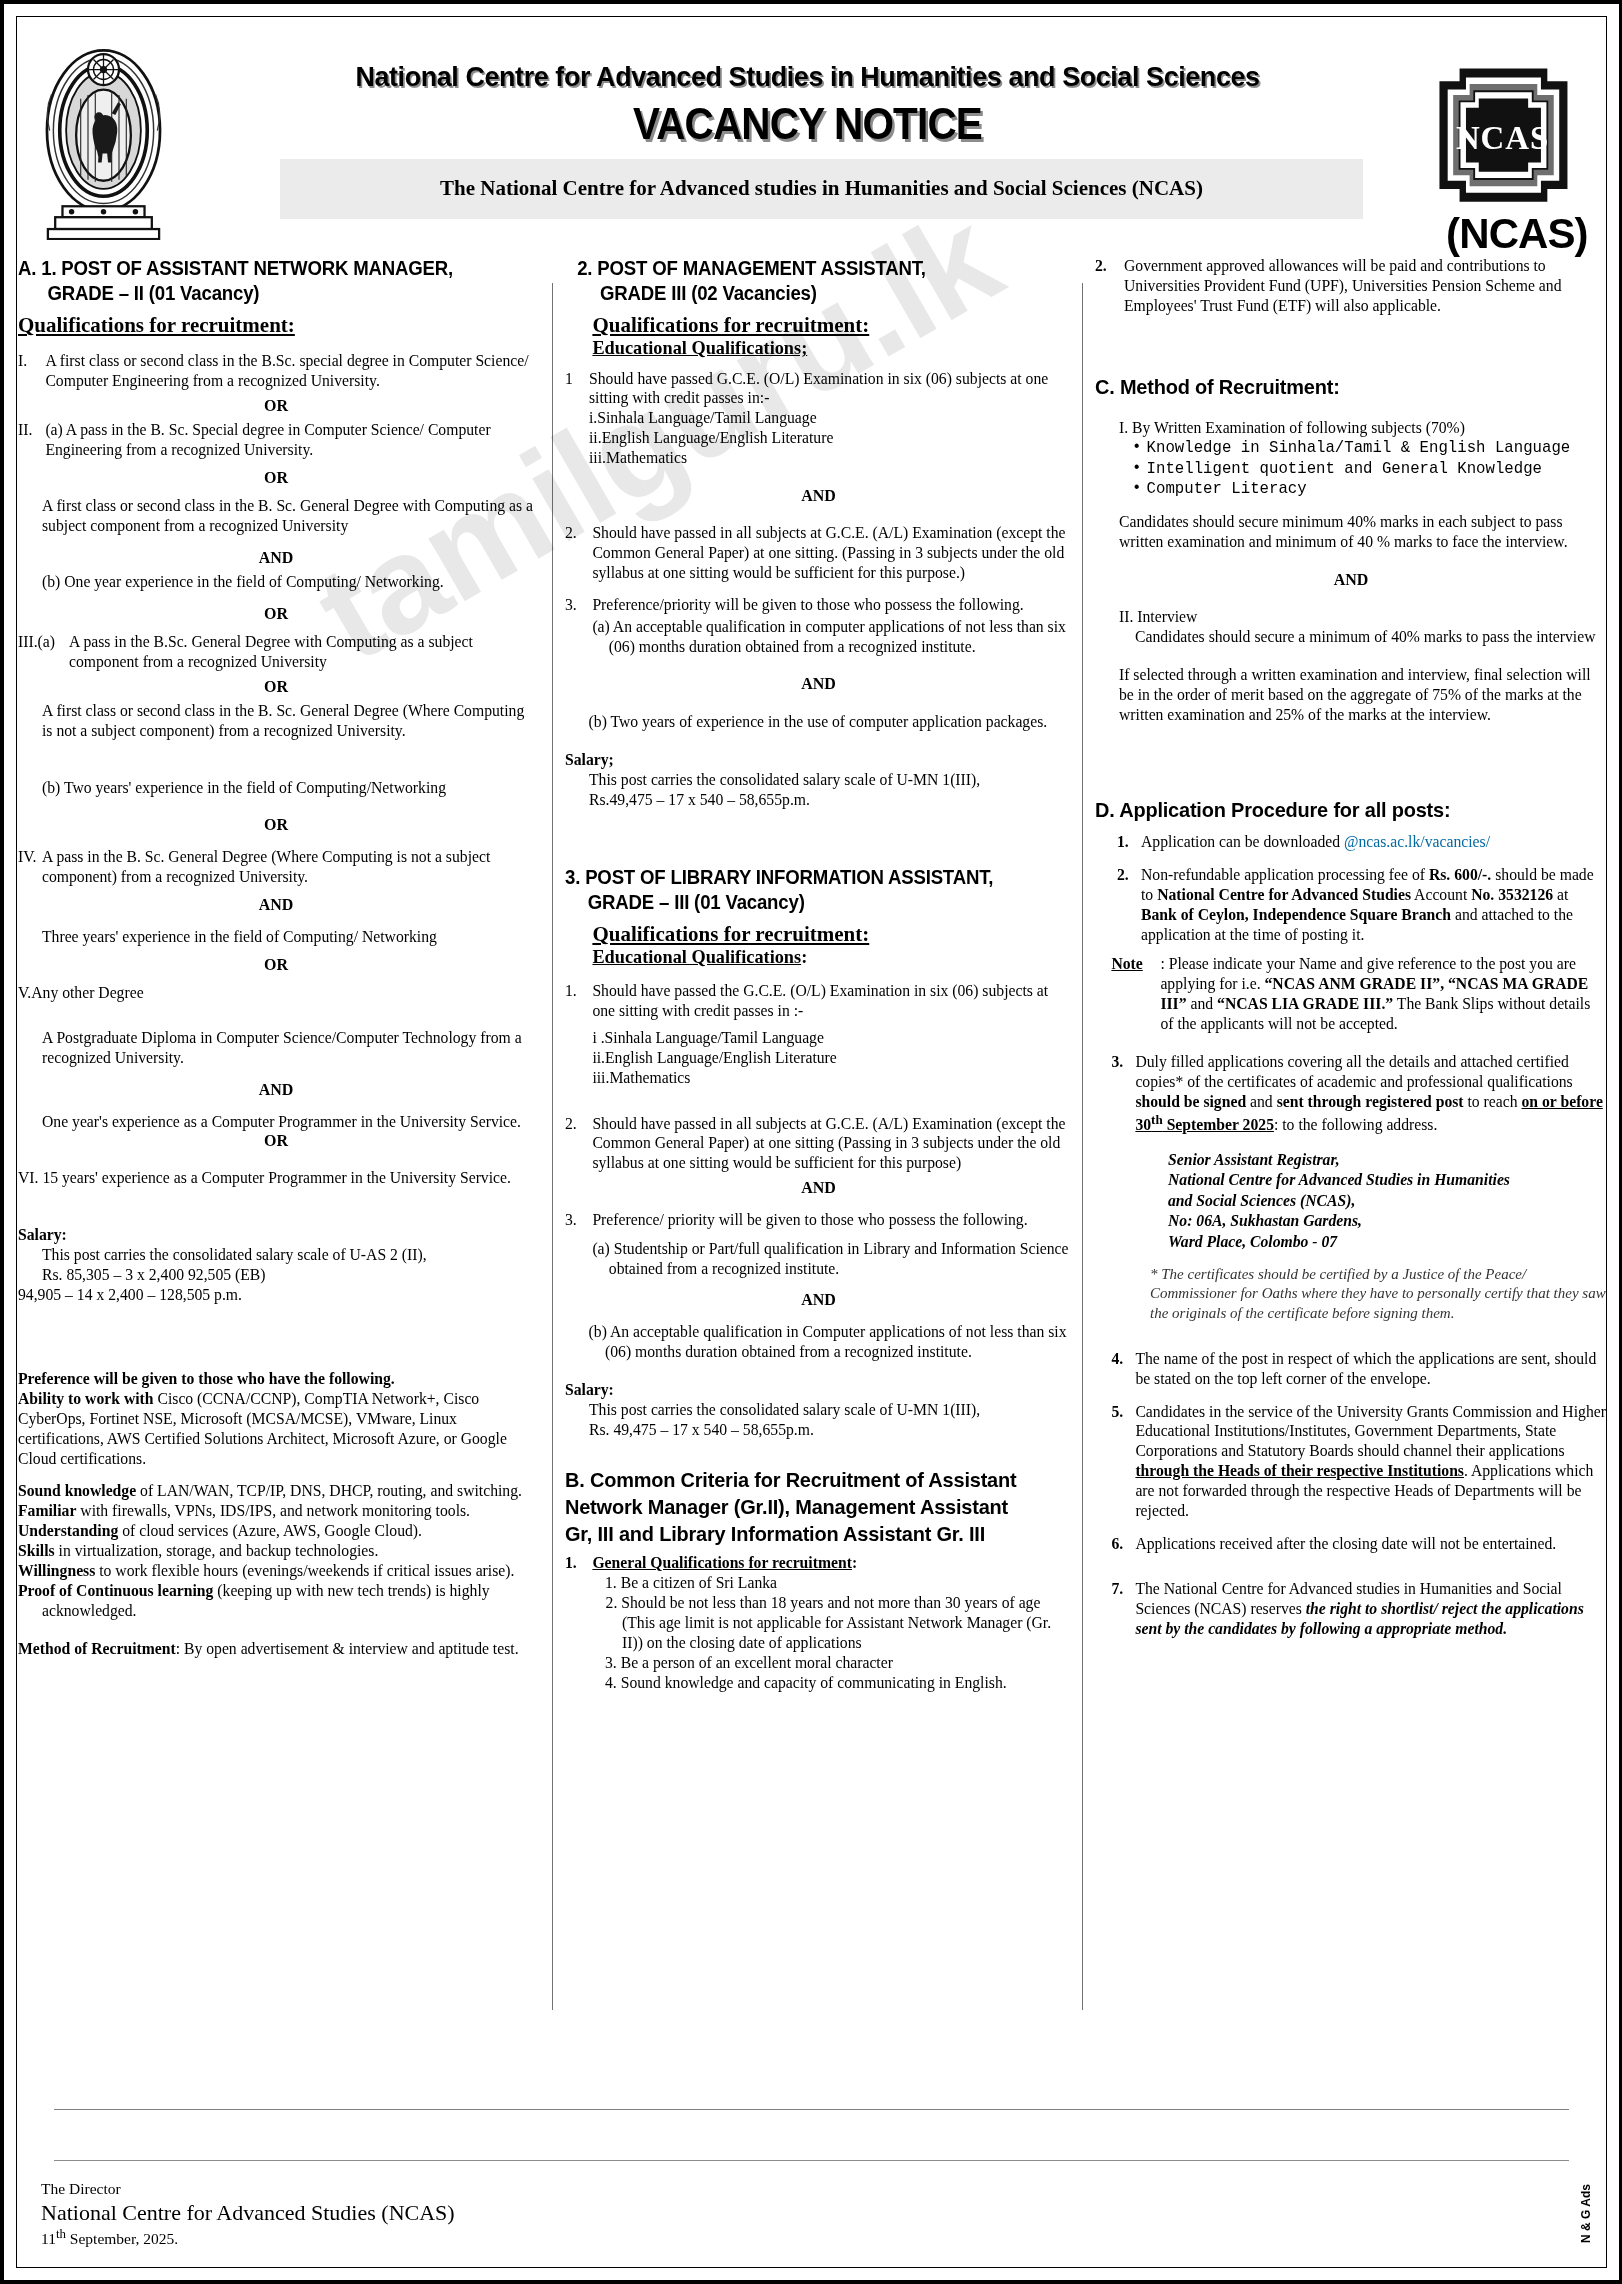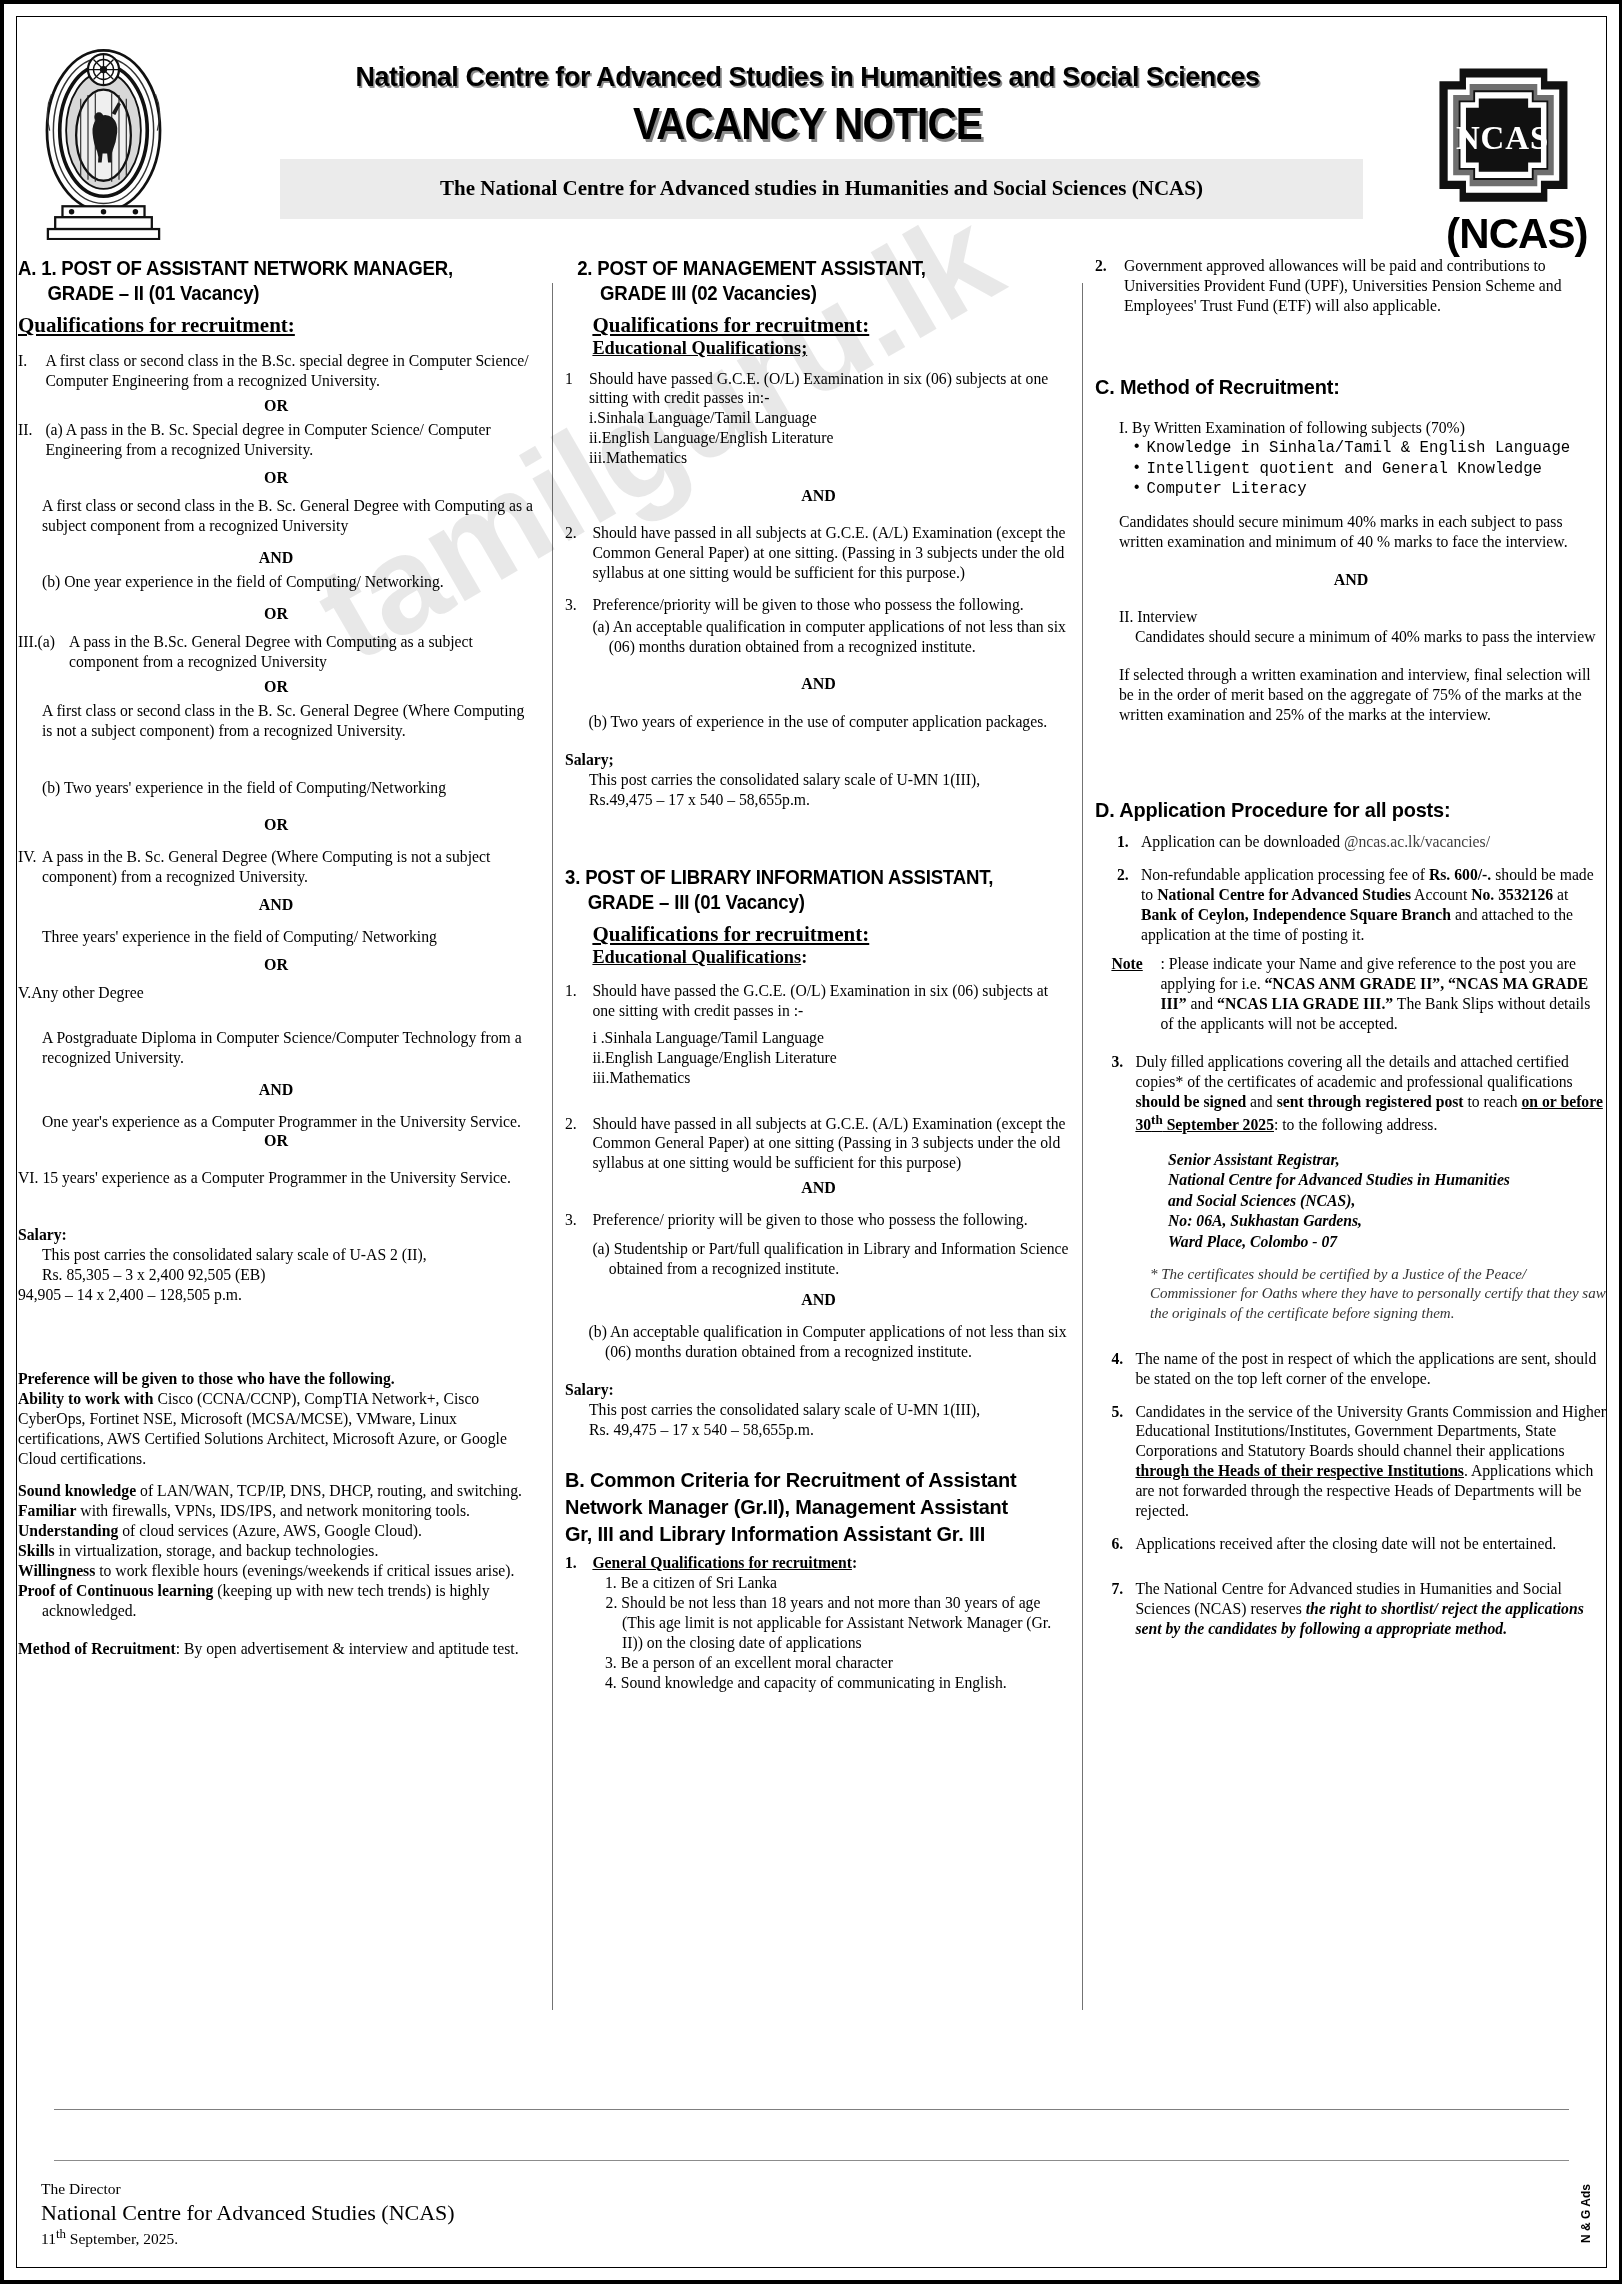--- a/index.html
+++ b/index.html
@@ -163,21 +163,21 @@
   .bullets { list-style:none; margin:0; padding:0 0 0 37px;font-family:Liberation Mono, monospace; }
   .bullets li { font-size:15.7px; line-height:1.3; position:relative; padding-left:14.6px; }
   .bullets li:before {
     content:"\2022"; position:absolute; left:0; top:-0.9px;
   }
 
   .addr { font-style:italic; font-weight:bold; font-size:15.7px; line-height:1.3; padding-left:73px;margin-top:6px; }
   .note-ital { font-style:italic; font-size:15px; line-height:1.3; padding-left:55px; color:#333; }
 
   .u { text-decoration:underline; }
-  .grey { color:#404040;margin-top:13px; }
+  .grey { color:#0369a1;margin-top:13px; }
 
   
   .footer { position:absolute; left:24px; bottom:18.3px; z-index:2; }
   .footer .f1 { font-size:15.5px; line-height:1.2; }
   .footer .f2 { font-size:22px; line-height:1.25; }
   .footer .f3 { font-size:15.5px; line-height:1.25; }
   .credit {
     position:absolute; right:12.8px; bottom:24px;
     font-family:"Liberation Sans", sans-serif;
     font-size:12px; font-weight:bold;

